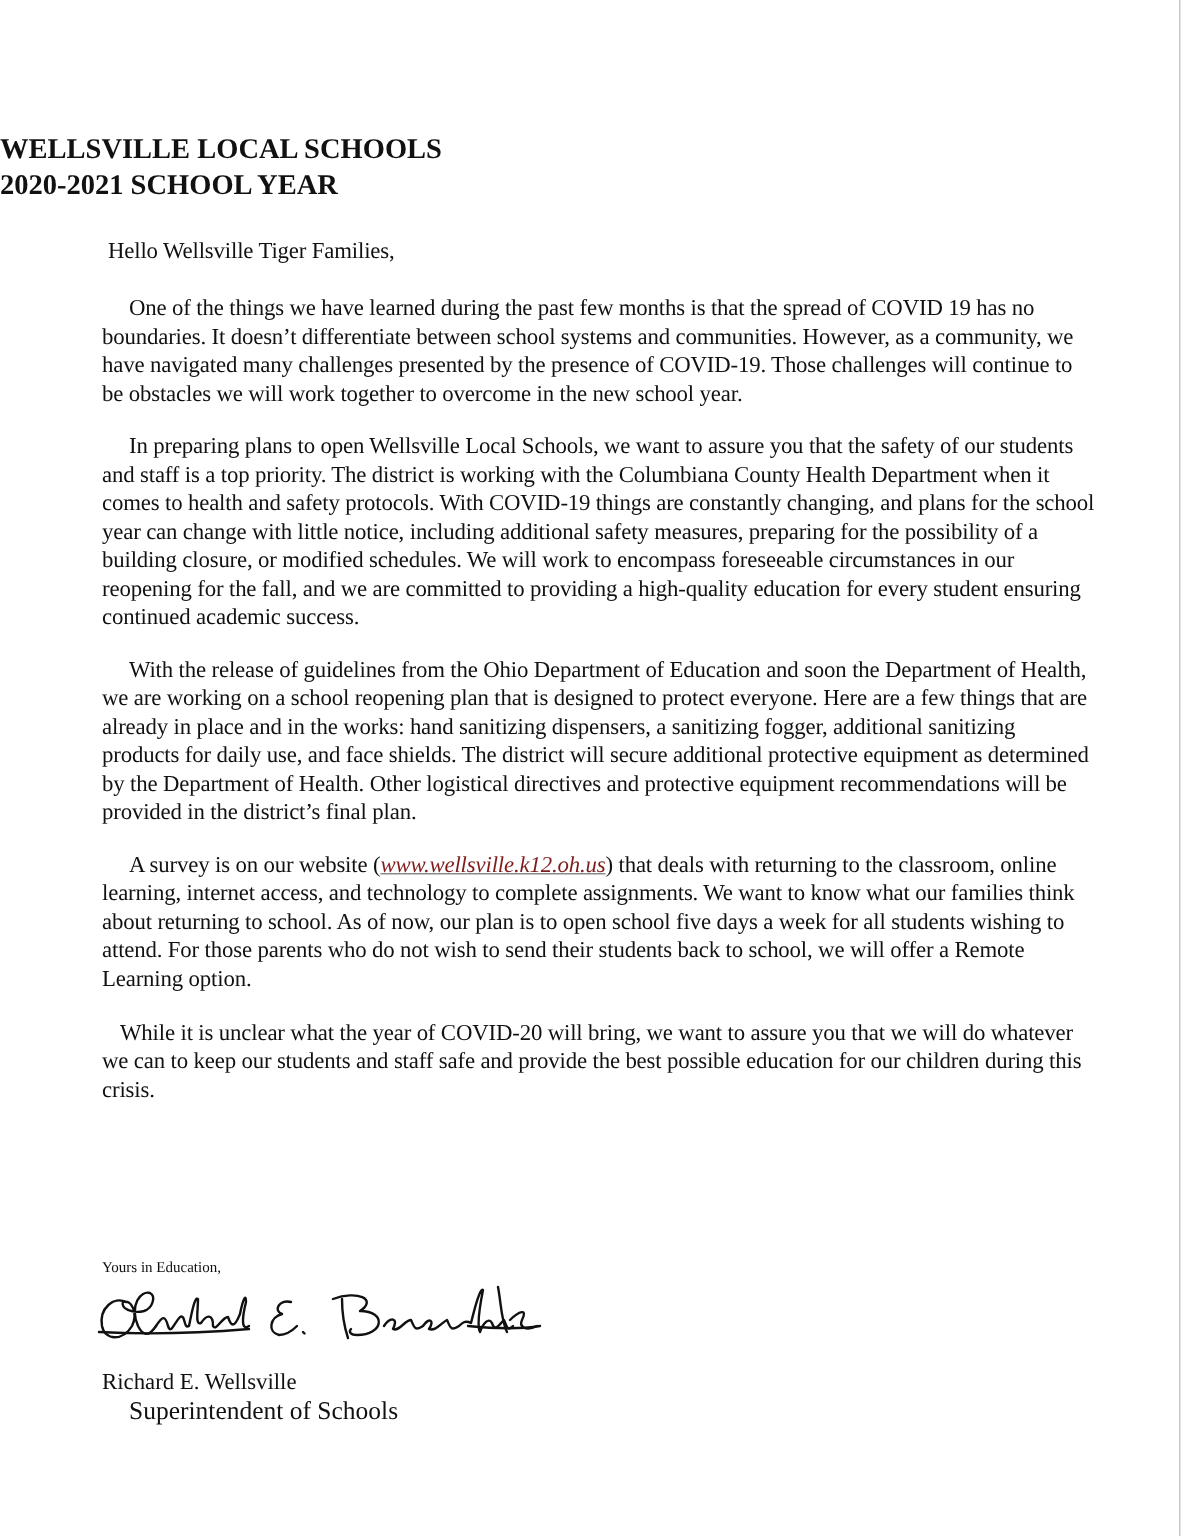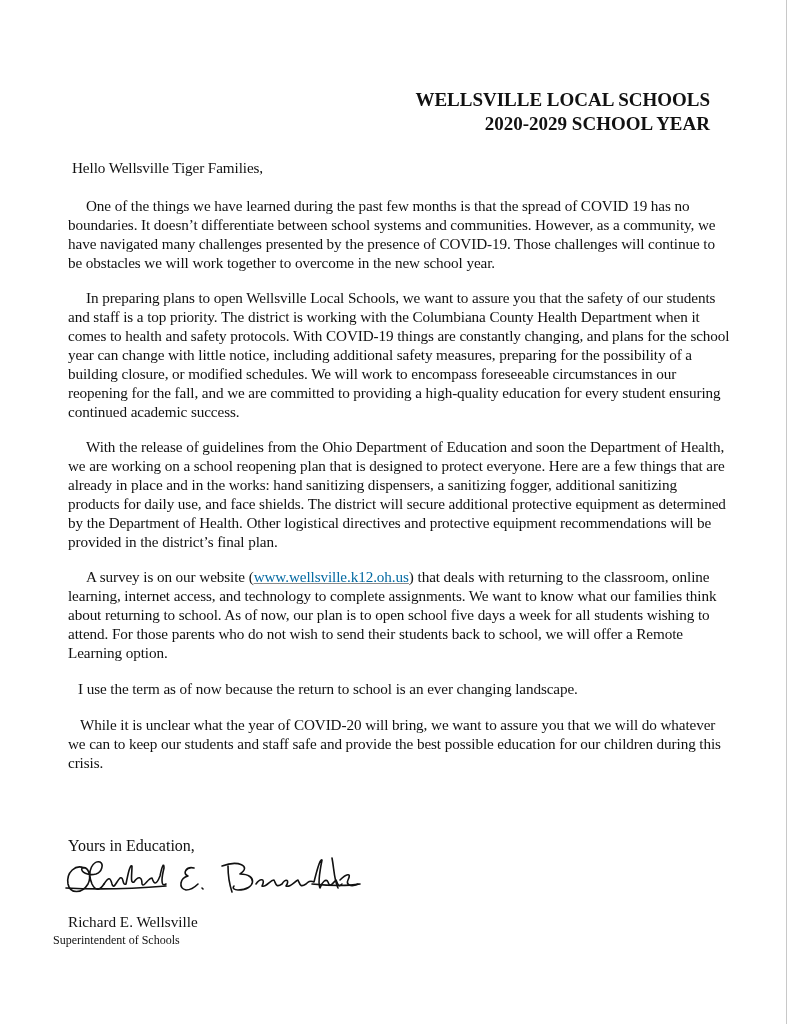--- a/index.html
+++ b/index.html
@@ -27,21 +27,21 @@
     top: 0;
     width: 1px;
     height: 1024px;
     background: #c8c8c8;
   }
   .title-block {
     position: absolute;
     top: 88px;
     left: 0;
     width: 710px;
-    text-align: right;
+    text-align: left;
     font-weight: bold;
     font-size: 19px;
     line-height: 24px;
     color: #111;
   }
   .title-line { display: block; }
   .body-text {
     position: absolute;
     left: 68px;
     top: 158px;
@@ -55,78 +55,78 @@
   }
   .para {
     margin: 0 16px 16px 0;
     text-indent: 18px;
   }
   .para.p5 { margin-bottom: 17px; }
   .para.p6 { text-indent: 10px; margin-bottom: 17px; }
   .para.p7 { text-indent: 14px; margin-bottom: 17px; }
   .para.p8 { text-indent: 12px; margin-bottom: 16px; }
   .link {
-    color: #0369a1;
+    color: #7f1d1d;
     text-decoration: underline;
     text-decoration-color: #8a8a8a;
+    font-style: italic;
   }
   b.em { font-weight: normal; }
   .closing {
     position: absolute;
     left: 68px;
     top: 836px;
-    font-size: 16px;
+    font-size: 10px;
     line-height: 19px;
   }
   .signature {
     position: absolute;
     left: 62px;
     top: 854px;
     width: 300px;
     height: 48px;
   }
   .sign-name {
     position: absolute;
     left: 68px;
     top: 912px;
     font-size: 15.2px;
     line-height: 19px;
   }
   .sign-title {
     position: absolute;
-    left: 53px;
+    left: 86px;
     top: 931px;
-    font-size: 12px;
+    font-size: 17px;
     line-height: 19px;
   }
 </style>
 </head>
 <body>
 
 <div class="page">
 
   <div class="scan-edge"></div>
 
   <div class="title-block">
     <span class="title-line">WELLSVILLE LOCAL SCHOOLS</span>
-    <span class="title-line">2020-2029 SCHOOL YEAR</span>
+    <span class="title-line">2020-2021 SCHOOL YEAR</span>
   </div>
 
   <div class="body-text">
     <p class="salutation">Hello Wellsville Tiger Families,</p>
 
     <p class="para p1">One of the things we have learned during the past few months is that the spread of COVID 19 has no boundaries. It doesn’t differentiate between school systems and communities. However, as a community, we have navigated many challenges presented by the presence of COVID-19. Those challenges will continue to be obstacles we will work together to overcome in the new school year.</p>
 
     <p class="para p2">In preparing plans to open Wellsville Local Schools, we want to assure you that the safety of our students and staff is a top priority. The district is working with the Columbiana County Health Department when it comes to health and safety protocols. With COVID-19 things are constantly changing, and plans for the school year can change with little notice, including additional safety measures, preparing for the possibility of a building closure, or modified schedules. We will work to encompass foreseeable circumstances in our reopening for the fall, and we are committed to providing a high-quality education for every student ensuring continued academic success.</p>
 
     <p class="para p3"><span>With the release of guidelines from the Ohio Department of Education and soon the Department of Health, we are working on a school reopening plan that is designed to protect everyone. Here are a few things that are already in place and in the works: hand sanitizing dispensers, a sanitizing fogger, additional sanitizing products for daily use, and face shields. The district will secure additional protective equipment as determined by the Department of Health. Other logistical directives and protective equipment recommendations will be provided in the district’s final plan.</span></p>
 
     <p class="para p5"><span>A survey is on our website (</span><a class="link">www.wellsville.k12.oh.us</a><span>) that deals with returning to the classroom, online learning, internet access, and technology to complete assignments. We want to know what our families think about returning to school. </span><b class="em">As of now</b><span>, our plan is to open school five days a week for all students wishing to attend. For those parents who do not wish to send their students back to school, we will offer a Remote Learning option.</span></p>
 
-    <p class="para p6"><span>I use the term </span><b class="em">as of now</b><span> because the return to school is an ever changing landscape.</span></p>
 
 
     <p class="para p8">While it is unclear what the year of COVID-20 will bring, we want to assure you that we will do whatever we can to keep our students and staff safe and provide the best possible education for our children during this crisis.</p>
   </div>
 
   <div class="closing">Yours in Education,</div>
 
   <svg class="signature" viewBox="0 0 300 48" xmlns="http://www.w3.org/2000/svg">
     <g fill="none" stroke="#111" stroke-width="1.6" stroke-linecap="round" stroke-linejoin="round">
 

